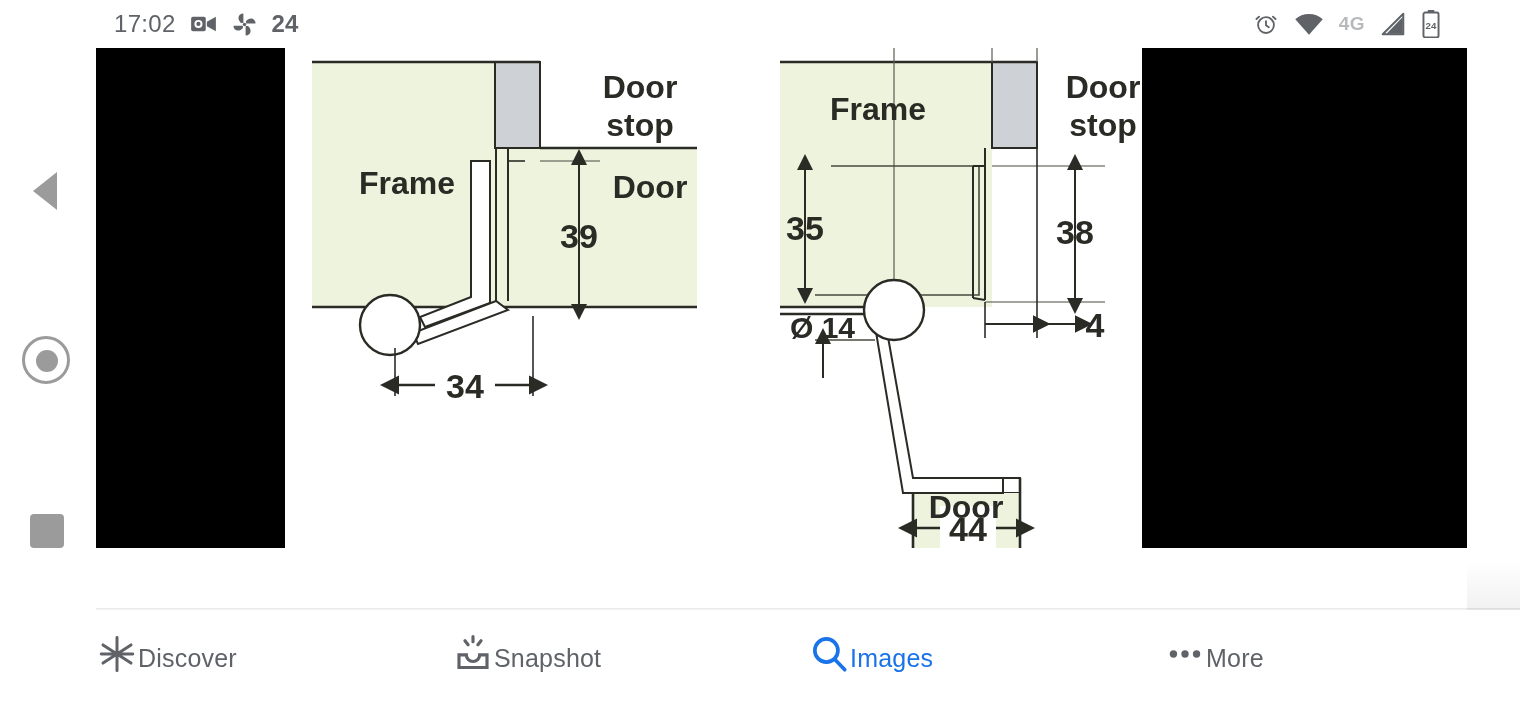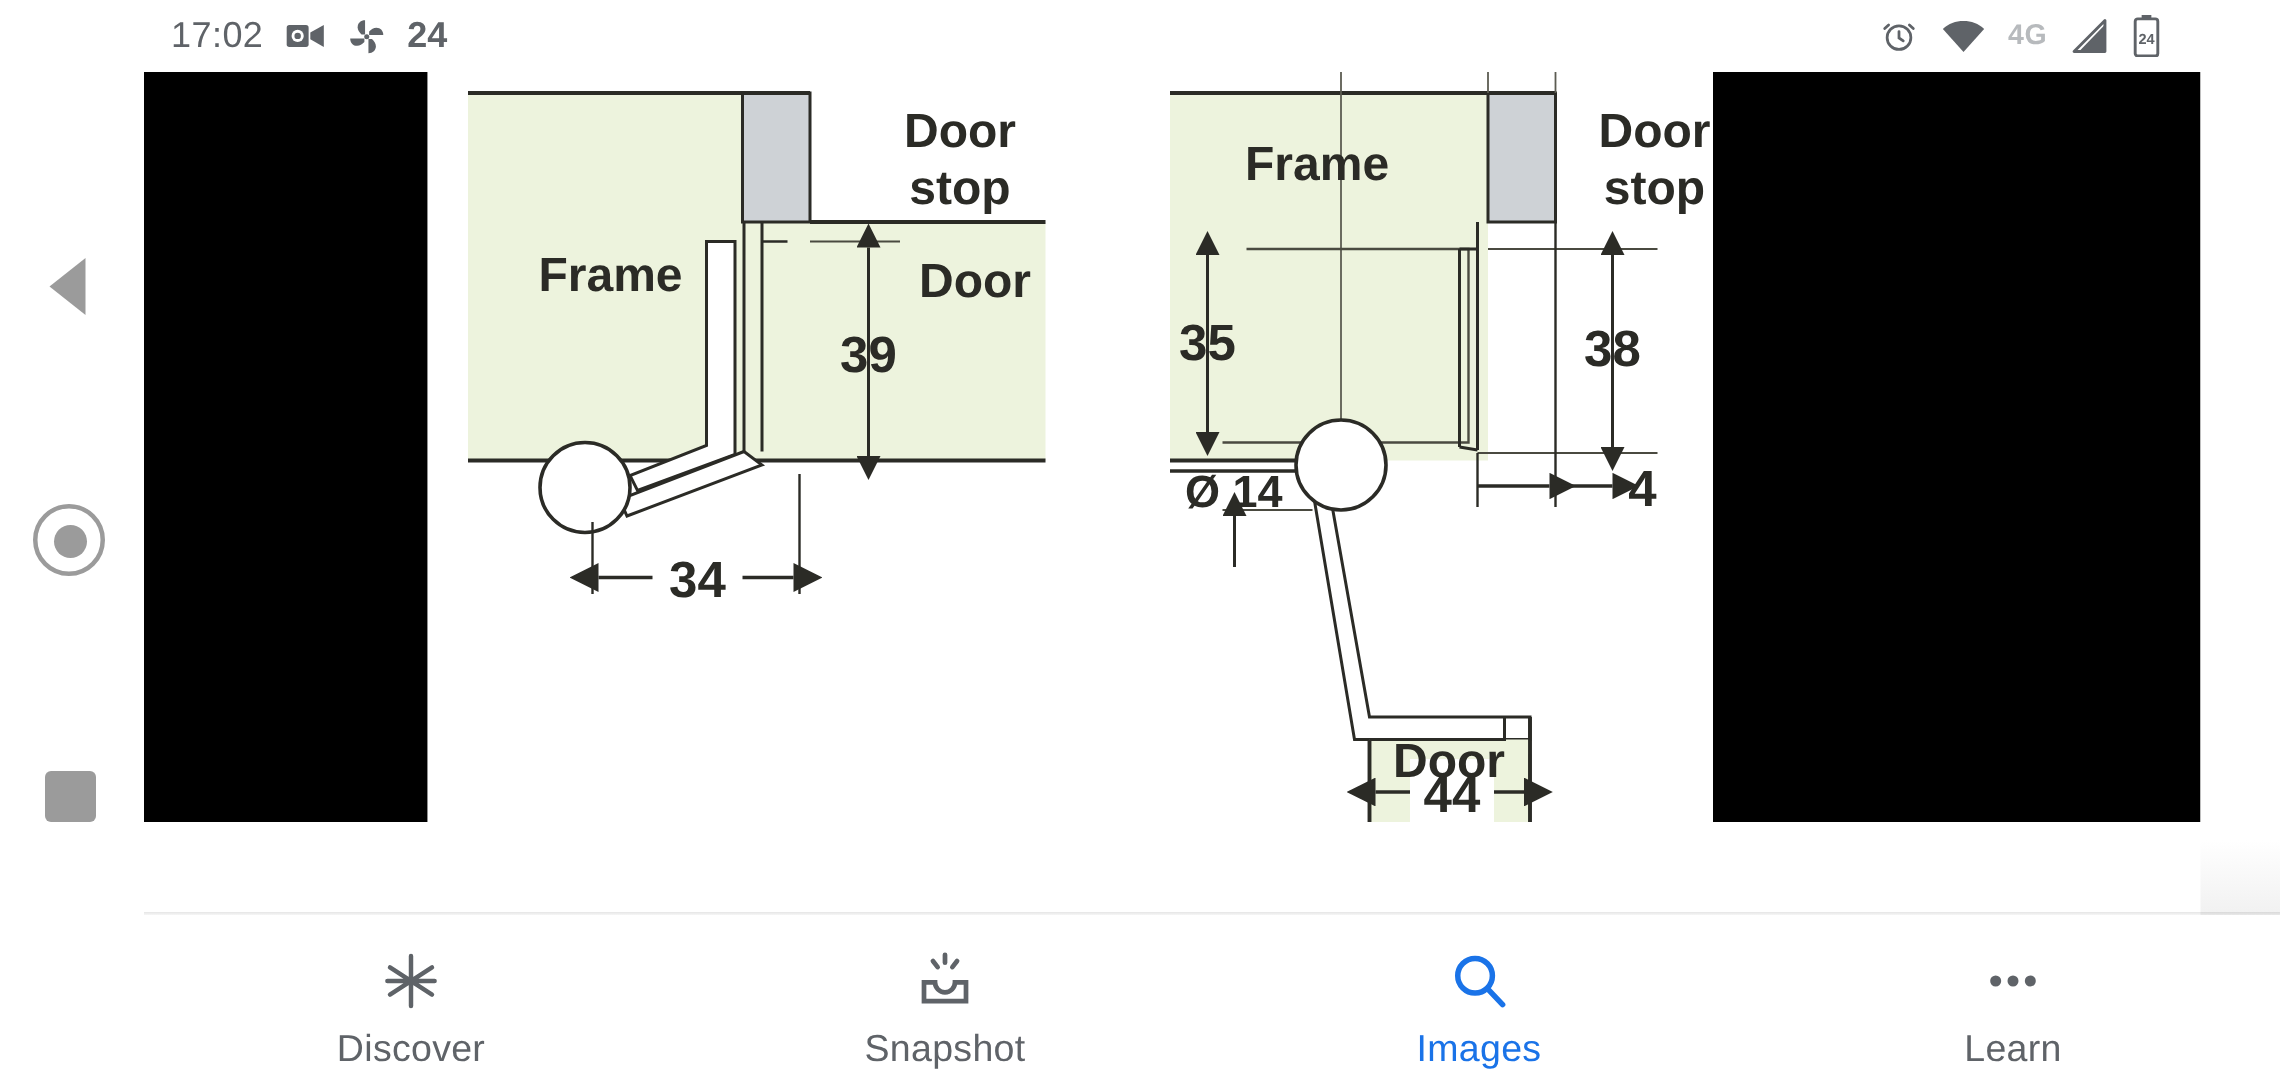--- a/index.html
+++ b/index.html
@@ -36,21 +36,21 @@
            display:flex;align-items:center;}
   .copytext{margin-left:32px;font-size:22px;color:#9a9b9d;letter-spacing:.1px;}
   .copytext b{color:#dadbdd;font-weight:700;}
   .right-strip{position:absolute;left:1467px;top:0;width:53px;height:610px;background:#ffffff;}
   .strip-fade{position:absolute;left:1467px;top:560px;width:53px;height:50px;
               background:linear-gradient(to bottom,#ffffff,#f1f1f1);}
 
   
   .bottomnav{position:absolute;left:96px;top:610px;width:1424px;height:110px;background:#ffffff;
              display:flex;align-items:flex-start;}
-  .bn-item{flex:1;display:flex;flex-direction:column;align-items:center;justify-content:flex-start;
+  .bn-item{flex:1;display:flex;flex-direction:row;align-items:center;justify-content:flex-start;
            padding-top:22px;cursor:pointer;}
   .bn-icon{height:44px;display:flex;align-items:center;justify-content:center;}
   .bn-label{margin-top:9px;font-size:25px;color:#5f6368;letter-spacing:.2px;}
   .bn-item.active .bn-label{color:#1a73e8;}
   .shadow-top{position:absolute;left:96px;top:608px;width:1424px;height:3px;
               background:linear-gradient(to bottom,rgba(0,0,0,.10),rgba(0,0,0,0));}
 </style>
 </head>
 <body>
 
@@ -275,18 +275,18 @@
 
 
     <div class="bn-item">
       <div class="bn-icon">
         <svg width="42" height="42" viewBox="0 0 24 24" fill="#5f6368">
           <circle cx="5.4" cy="12" r="2.1"></circle>
             <circle cx="12" cy="12" r="2.1"></circle>
             <circle cx="18.6" cy="12" r="2.1"></circle>
         </svg>
       </div>
-      <div class="bn-label">Learn</div>
+      <div class="bn-label">More</div>
     </div>
 
   </div>
 
 </div>
 
 </body></html>

